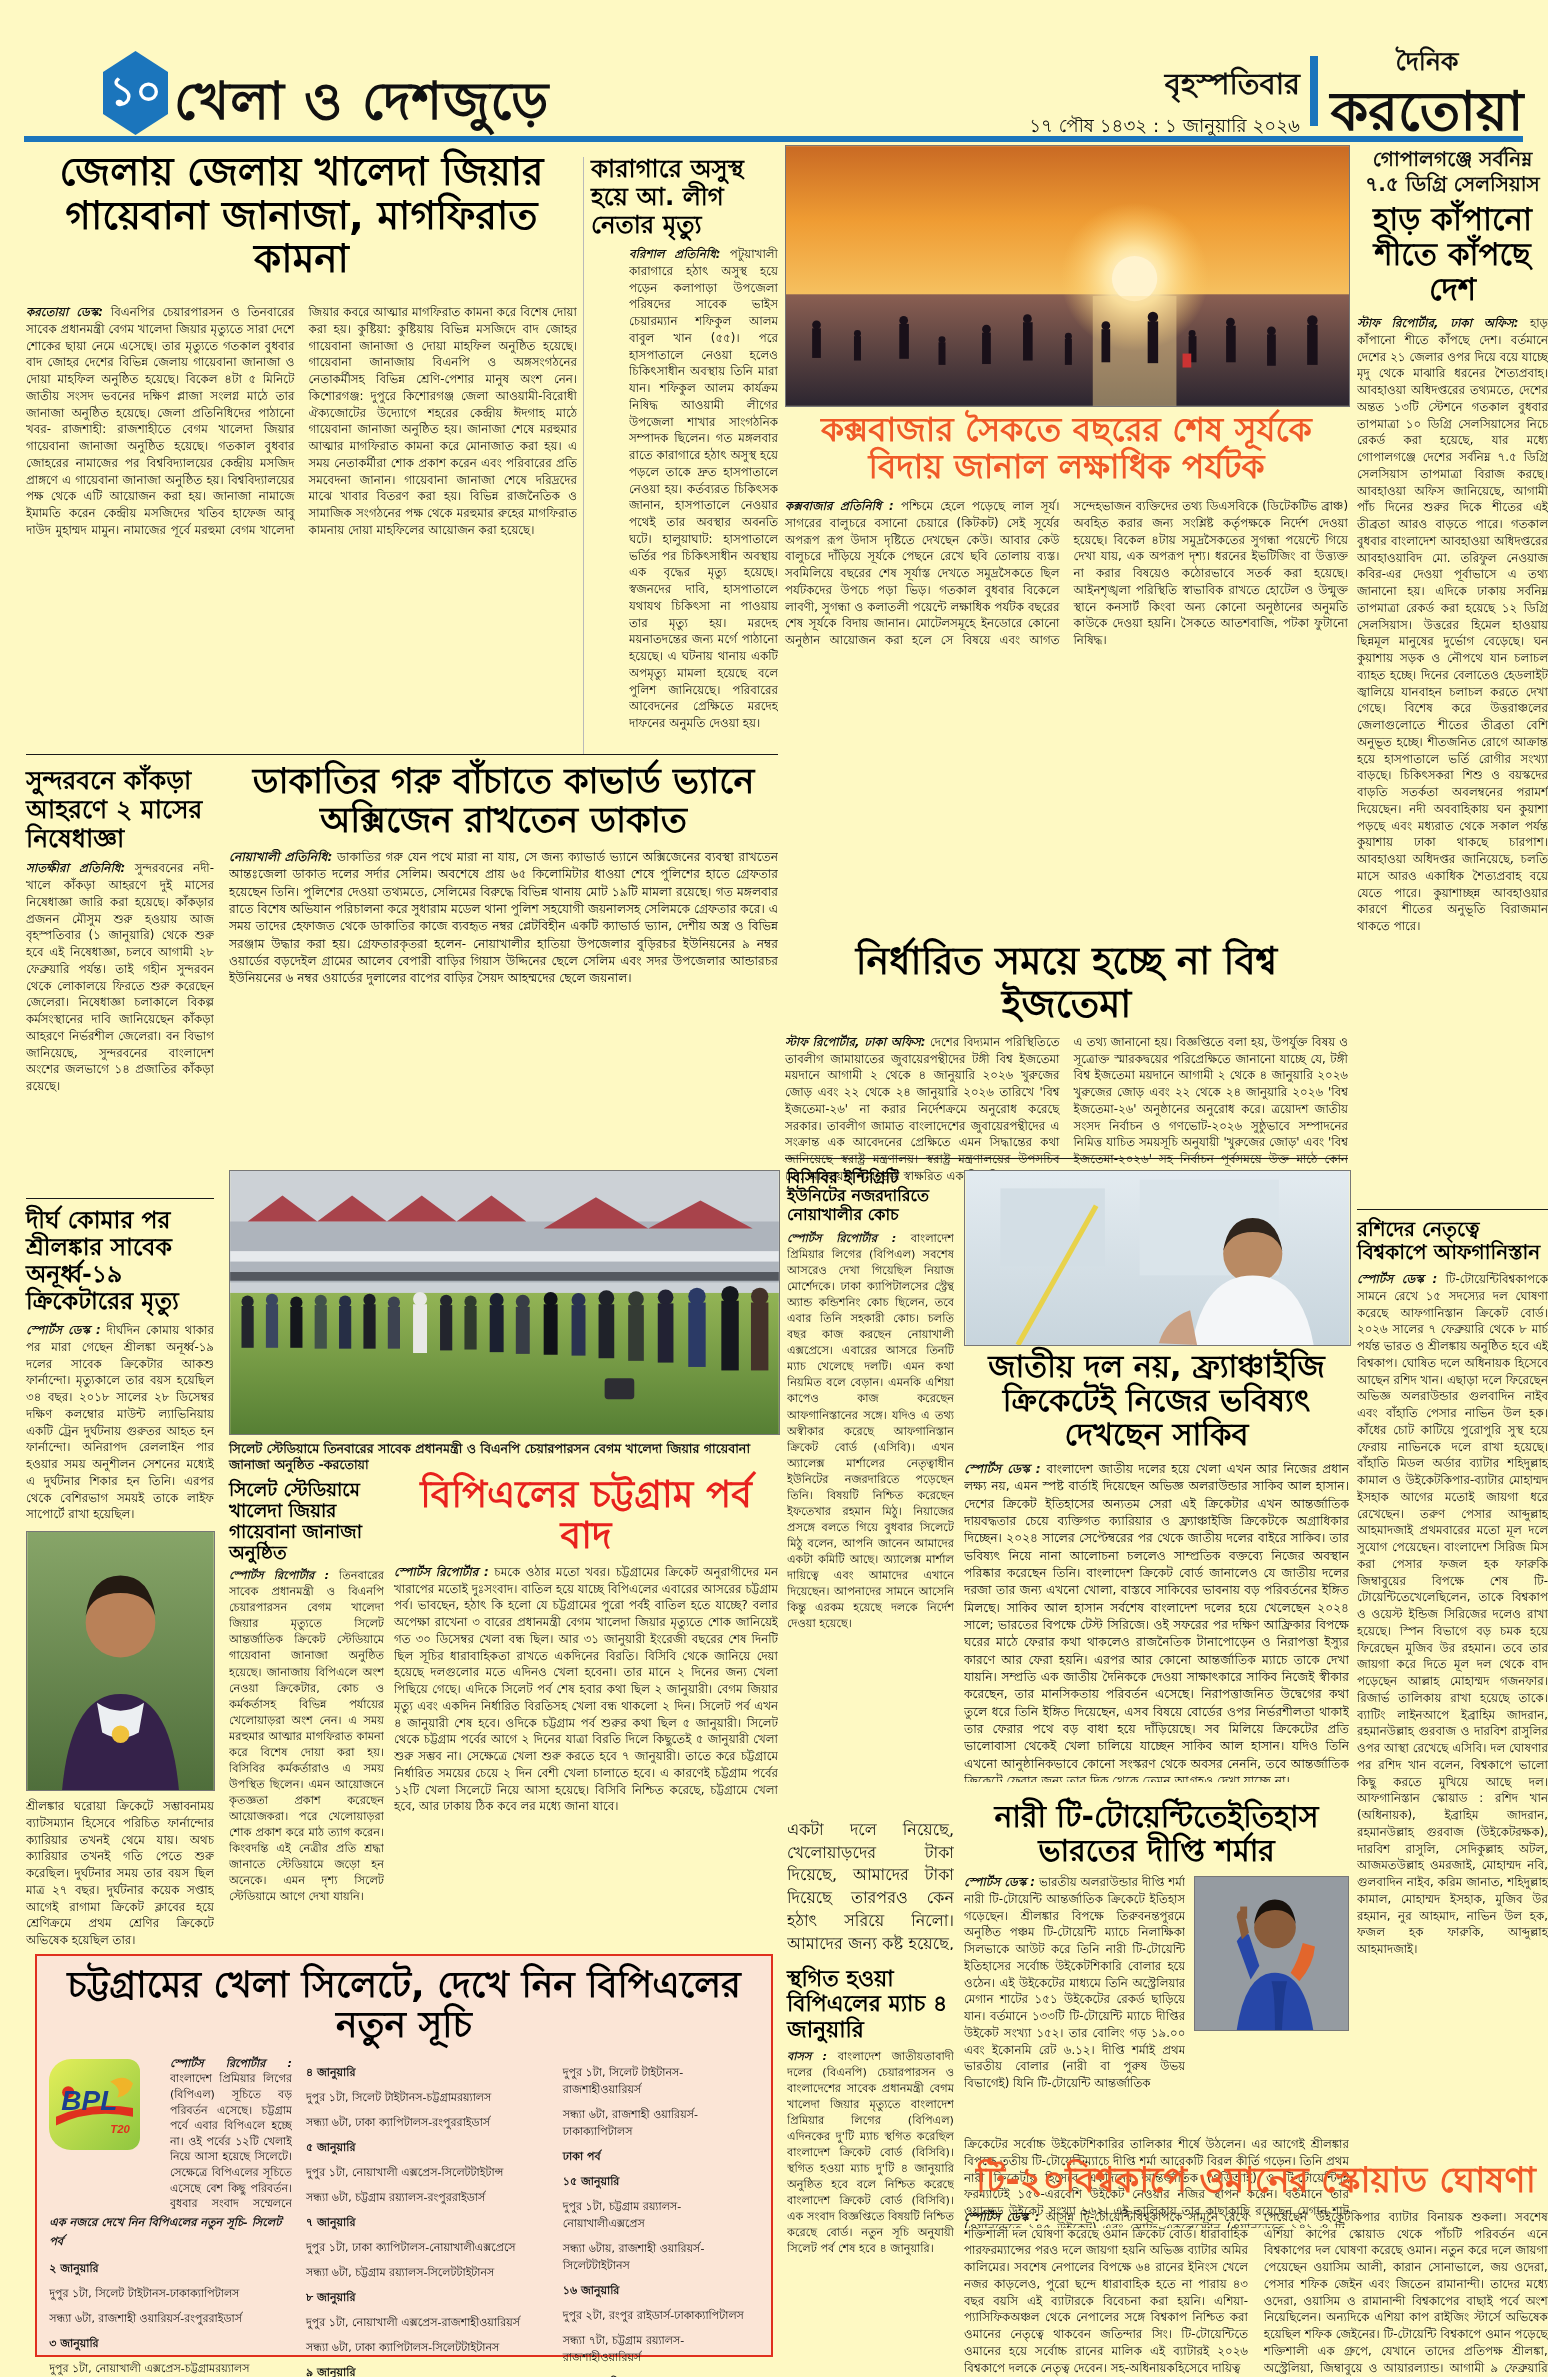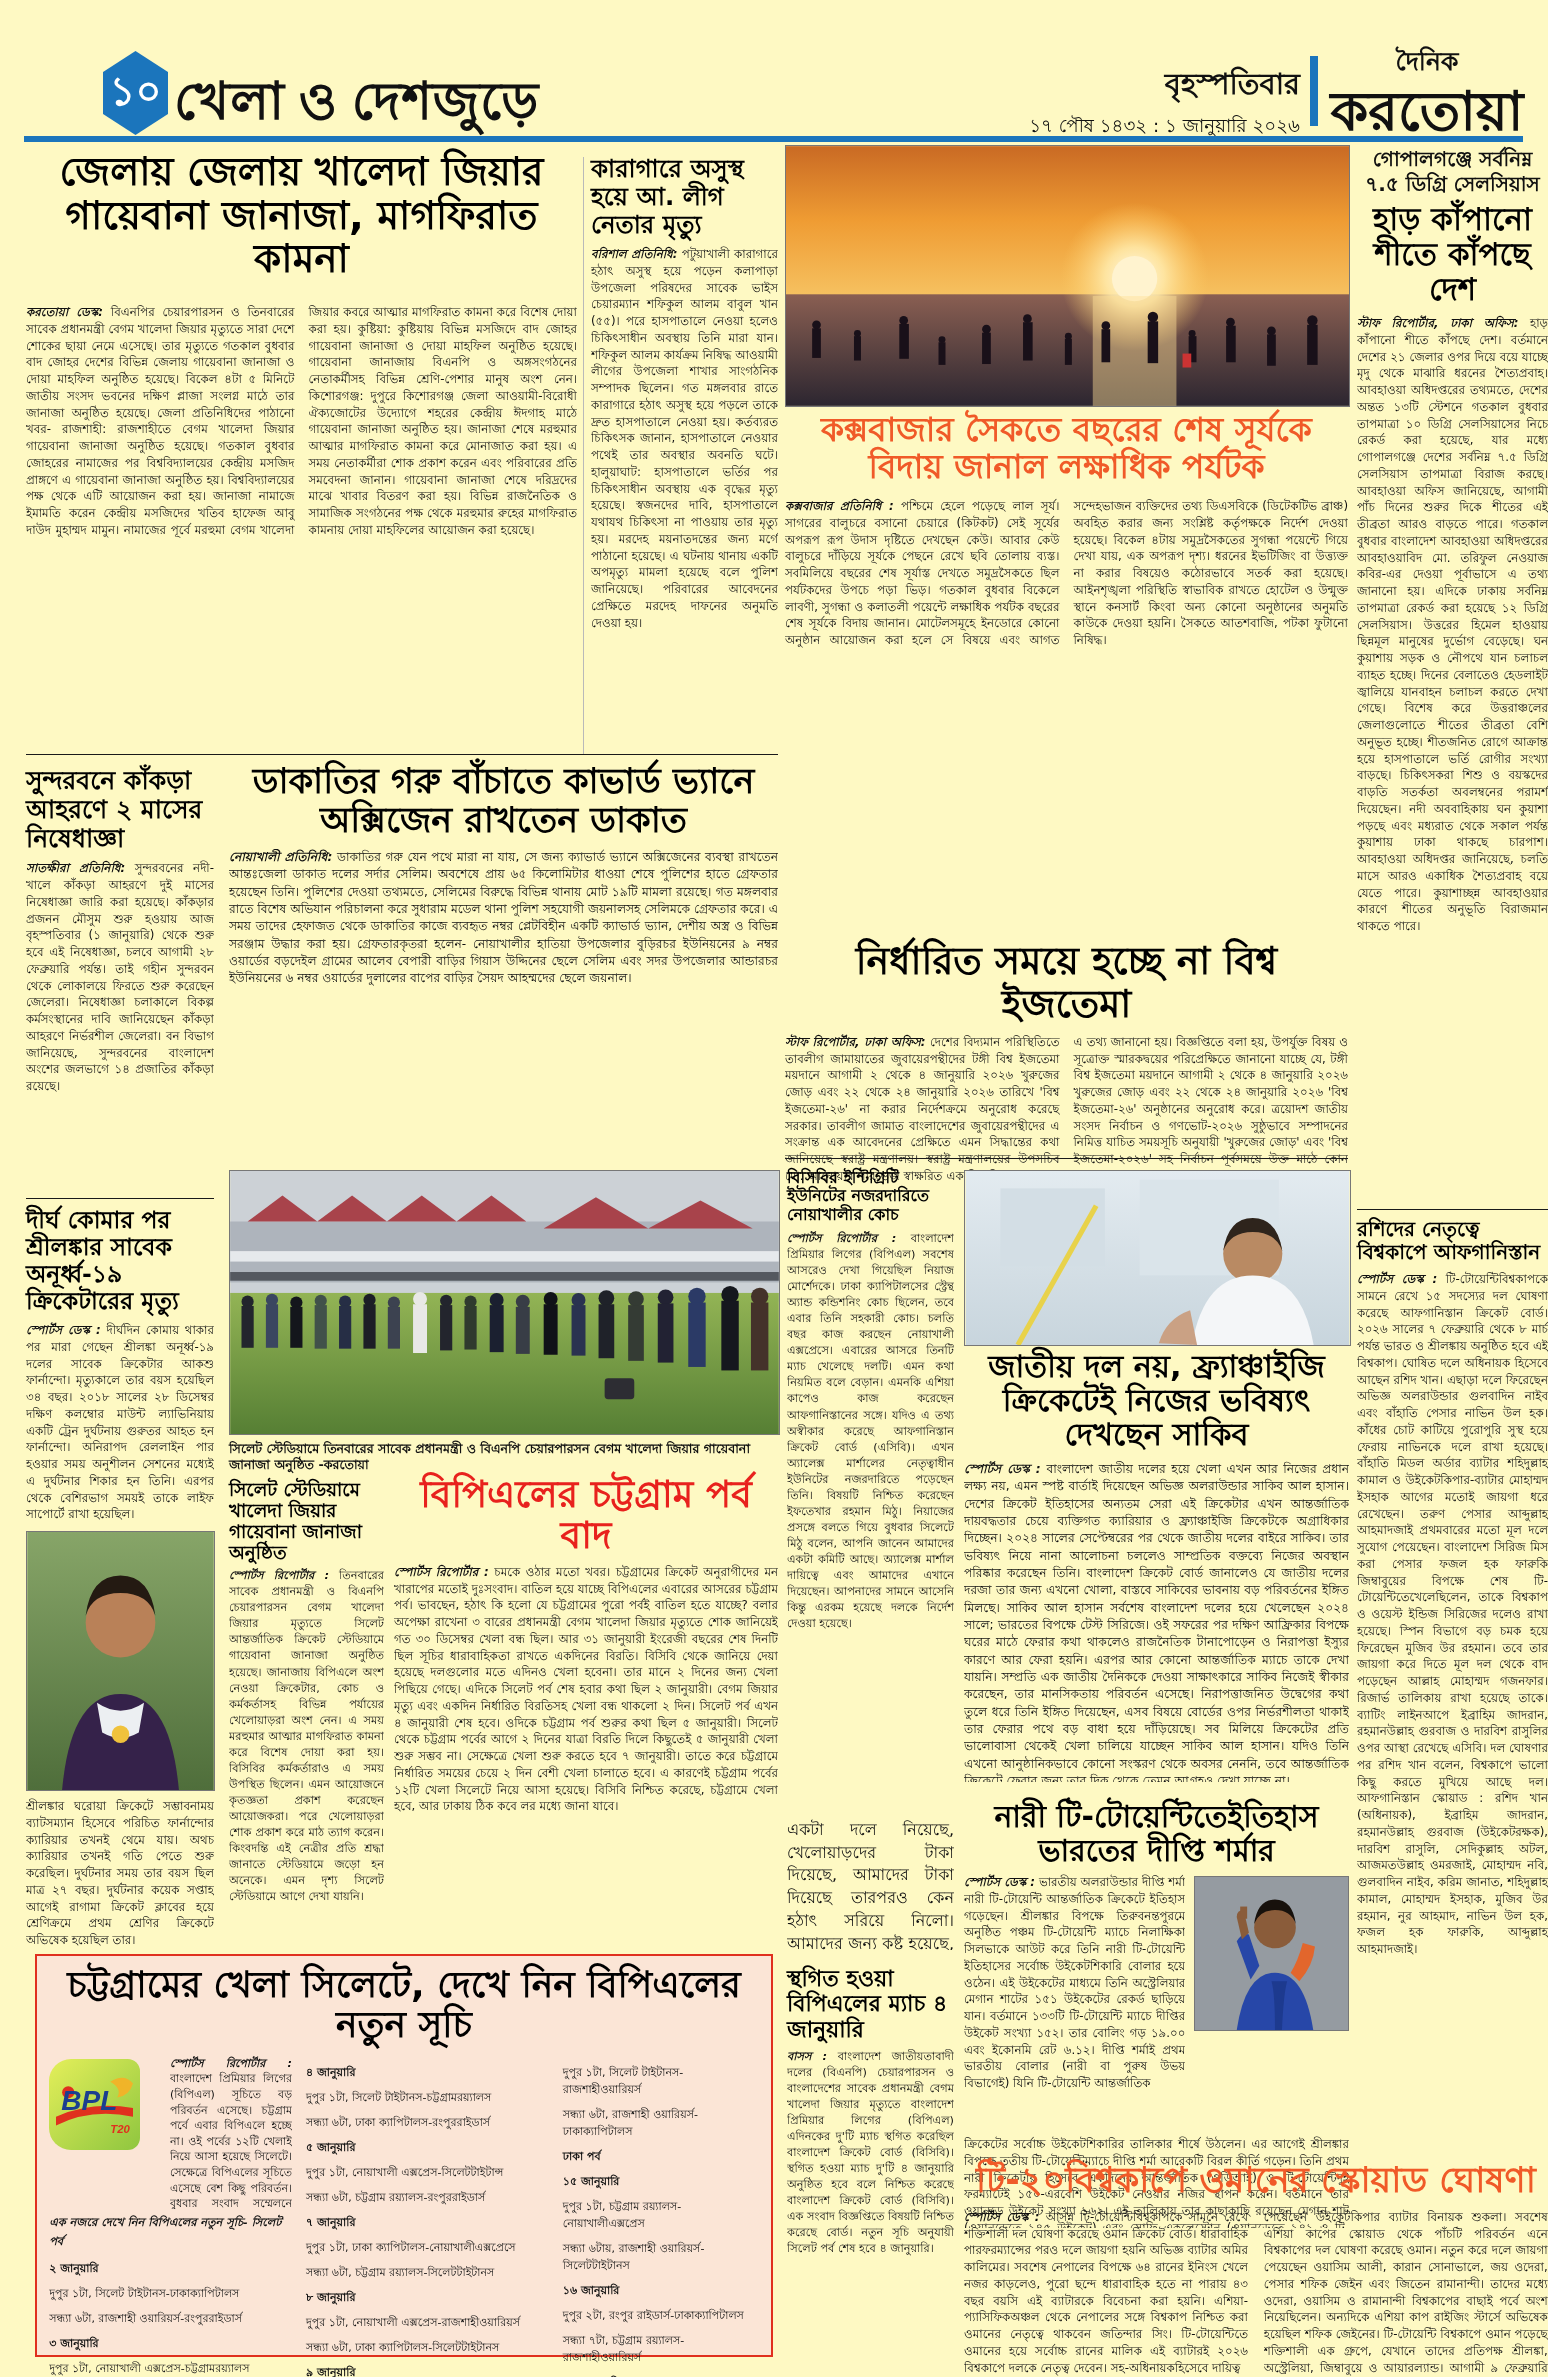--- a/index.html
+++ b/index.html
@@ -23,21 +23,21 @@
 </style>
 </head>
 <body>
 
 <div id="paper">
 
   <div class="abs" style="left:103px;top:51px;width:65px;height:84px;background:#1b75bc;
        clip-path:polygon(50% 0,100% 25%,100% 75%,50% 100%,0 75%,0 25%);display:flex;align-items:center;justify-content:center;">
     <span style="color:#fff;font-size:40px;font-weight:bold;">১০</span>
   </div>
-  <div class="abs" style="left:174px;top:61px;font-size:52px;font-weight:bold;letter-spacing:0.9px;font-family:Liberation Serif, serif;">খেলা ও দেশজুড়ে</div>
+  <div class="abs" style="left:174px;top:61px;font-size:52px;font-weight:bold;letter-spacing:0.9px;">খেলা ও দেশজুড়ে</div>
 
   <div class="abs" style="left:977px;top:61px;width:323px;text-align:right;">
     <div style="font-size:29px;font-weight:bold;">বৃহস্পতিবার</div>
     <div style="font-size:18.3px;margin-top:1.7px;">১৭ পৌষ ১৪৩২ : ১ জানুয়ারি ২০২৬</div>
   </div>
   <div class="abs blue" style="left:1310px;top:56px;width:7.8px;height:70px;"></div>
   <div class="abs" style="left:1326px;top:42px;width:202px;text-align:center;">
     <div style="font-size:25px;font-weight:bold;">দৈনিক</div>
     <div style="font-size:54px;font-weight:bold;line-height:1.0;">করতোয়া</div>
   </div>
@@ -48,21 +48,21 @@
     <div class="body-text cols-2" style="height:450px;margin-top:7px;">
       <span class="byline">করতোয়া ডেস্ক:</span>
       <span>বিএনপির চেয়ারপারসন ও তিনবারের সাবেক প্রধানমন্ত্রী বেগম খালেদা জিয়ার মৃত্যুতে সারা দেশে শোকের ছায়া নেমে এসেছে। তার মৃত্যুতে গতকাল বুধবার বাদ জোহর দেশের বিভিন্ন জেলায় গায়েবানা জানাজা ও দোয়া মাহফিল অনুষ্ঠিত হয়েছে। বিকেল ৪টা ৫ মিনিটে জাতীয় সংসদ ভবনের দক্ষিণ প্লাজা সংলগ্ন মাঠে তার জানাজা অনুষ্ঠিত হয়েছে। জেলা প্রতিনিধিদের পাঠানো খবর- রাজশাহী: রাজশাহীতে বেগম খালেদা জিয়ার গায়েবানা জানাজা অনুষ্ঠিত হয়েছে। গতকাল বুধবার জোহরের নামাজের পর বিশ্ববিদ্যালয়ের কেন্দ্রীয় মসজিদ প্রাঙ্গণে এ গায়েবানা জানাজা অনুষ্ঠিত হয়। বিশ্ববিদ্যালয়ের পক্ষ থেকে এটি আয়োজন করা হয়। জানাজা নামাজে ইমামতি করেন কেন্দ্রীয় মসজিদের খতিব হাফেজ আবু দাউদ মুহাম্মদ মামুন। নামাজের পূর্বে মরহুমা বেগম খালেদা জিয়ার কবরে আত্মার মাগফিরাত কামনা করে বিশেষ দোয়া করা হয়। কুষ্টিয়া: কুষ্টিয়ায় বিভিন্ন মসজিদে বাদ জোহর গায়েবানা জানাজা ও দোয়া মাহফিল অনুষ্ঠিত হয়েছে। গায়েবানা জানাজায় বিএনপি ও অঙ্গসংগঠনের নেতাকর্মীসহ বিভিন্ন শ্রেণি-পেশার মানুষ অংশ নেন। কিশোরগঞ্জ: দুপুরে কিশোরগঞ্জ জেলা আওয়ামী-বিরোধী ঐক্যজোটের উদ্যোগে শহরের কেন্দ্রীয় ঈদগাহ মাঠে গায়েবানা জানাজা অনুষ্ঠিত হয়। জানাজা শেষে মরহুমার আত্মার মাগফিরাত কামনা করে মোনাজাত করা হয়। এ সময় নেতাকর্মীরা শোক প্রকাশ করেন এবং পরিবারের প্রতি সমবেদনা জানান। গায়েবানা জানাজা শেষে দরিদ্রদের মাঝে খাবার বিতরণ করা হয়। বিভিন্ন রাজনৈতিক ও সামাজিক সংগঠনের পক্ষ থেকে মরহুমার রুহের মাগফিরাত কামনায় দোয়া মাহফিলের আয়োজন করা হয়েছে।</span>
     </div>
   </div>
 
   <div class="abs vrule" style="left:583px;top:157px;height:598px;"></div>
 
   <div class="abs" style="left:591px;top:155px;width:187px;">
     <div class="hl-left" style="font-size:24.4px;">কারাগারে অসুস্থ হয়ে আ. লীগ নেতার মৃত্যু</div>
-    <div class="body-text" style="height:523px;margin-top:7px;">
+    <div class="body-text" style="height:523px;margin-top:7px;margin-left:38px;">
       <span class="byline">বরিশাল প্রতিনিধি:</span>
       <span>পটুয়াখালী কারাগারে হঠাৎ অসুস্থ হয়ে পড়েন কলাপাড়া উপজেলা পরিষদের সাবেক ভাইস চেয়ারম্যান শফিকুল আলম বাবুল খান (৫৫)। পরে হাসপাতালে নেওয়া হলেও চিকিৎসাধীন অবস্থায় তিনি মারা যান। শফিকুল আলম কার্যক্রম নিষিদ্ধ আওয়ামী লীগের উপজেলা শাখার সাংগঠনিক সম্পাদক ছিলেন। গত মঙ্গলবার রাতে কারাগারে হঠাৎ অসুস্থ হয়ে পড়লে তাকে দ্রুত হাসপাতালে নেওয়া হয়। কর্তব্যরত চিকিৎসক জানান, হাসপাতালে নেওয়ার পথেই তার অবস্থার অবনতি ঘটে। হালুয়াঘাট: হাসপাতালে ভর্তির পর চিকিৎসাধীন অবস্থায় এক বৃদ্ধের মৃত্যু হয়েছে। স্বজনদের দাবি, হাসপাতালে যথাযথ চিকিৎসা না পাওয়ায় তার মৃত্যু হয়। মরদেহ ময়নাতদন্তের জন্য মর্গে পাঠানো হয়েছে। এ ঘটনায় থানায় একটি অপমৃত্যু মামলা হয়েছে বলে পুলিশ জানিয়েছে। পরিবারের আবেদনের প্রেক্ষিতে মরদেহ দাফনের অনুমতি দেওয়া হয়।</span>
     </div>
   </div>
 
   <div class="abs photo" style="left:785px;top:145px;width:563px;height:260px;">
     <svg width="563" height="260" viewBox="0 0 646 298">
       <defs>
         <linearGradient id="sky" x1="0" y1="0" x2="0" y2="1">
           <stop offset="0" stop-color="#c96a24"></stop>

